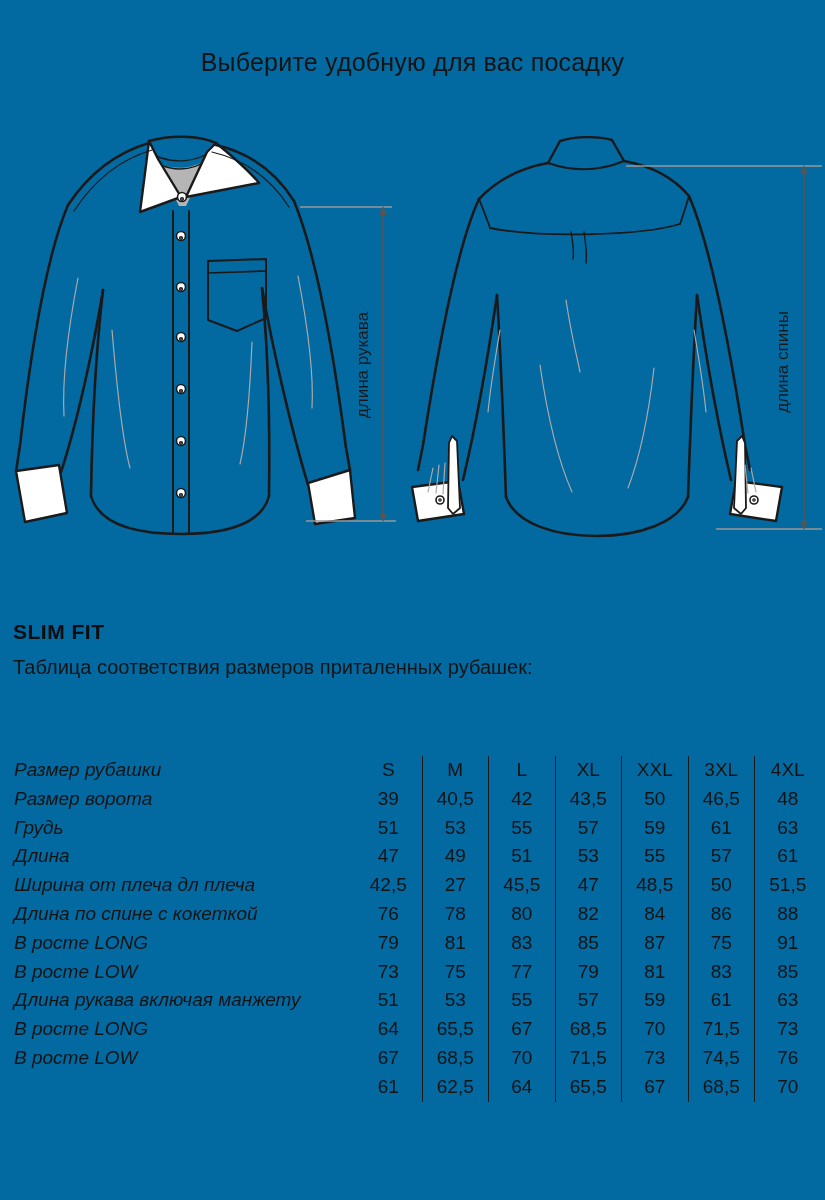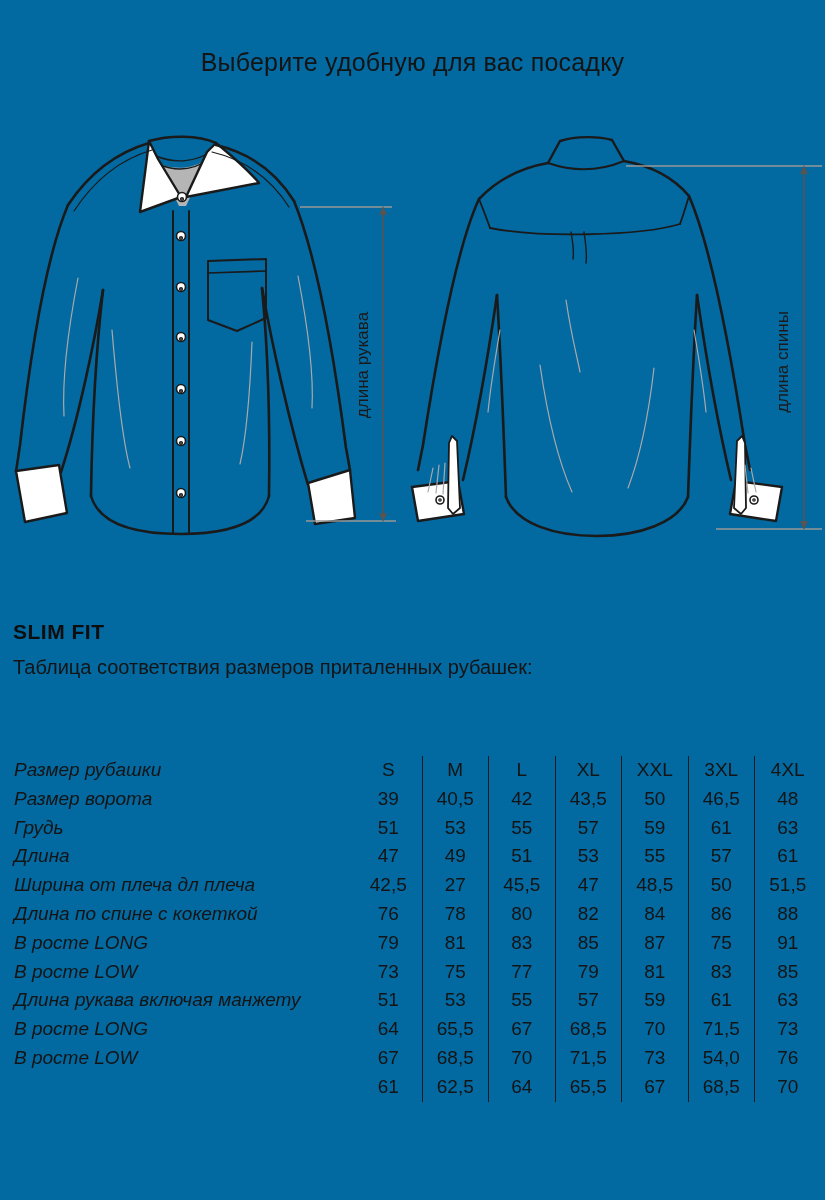--- a/index.html
+++ b/index.html
@@ -248,21 +248,21 @@
       <div class="cell val-cell sep">68,5</div>
       <div class="cell val-cell sep">70</div>
       <div class="cell val-cell sep">71,5</div>
       <div class="cell val-cell sep">73</div>
       <div class="cell label-cell">В росте LOW</div>
       <div class="cell val-cell">67</div>
       <div class="cell val-cell sep">68,5</div>
       <div class="cell val-cell sep">70</div>
       <div class="cell val-cell sep">71,5</div>
       <div class="cell val-cell sep">73</div>
-      <div class="cell val-cell sep">54,0</div>
+      <div class="cell val-cell sep">74,5</div>
       <div class="cell val-cell sep">76</div>
       <div class="cell label-cell"></div>
       <div class="cell val-cell">61</div>
       <div class="cell val-cell sep">62,5</div>
       <div class="cell val-cell sep">64</div>
       <div class="cell val-cell sep">65,5</div>
       <div class="cell val-cell sep">67</div>
       <div class="cell val-cell sep">68,5</div>
       <div class="cell val-cell sep">70</div>
     </div>

